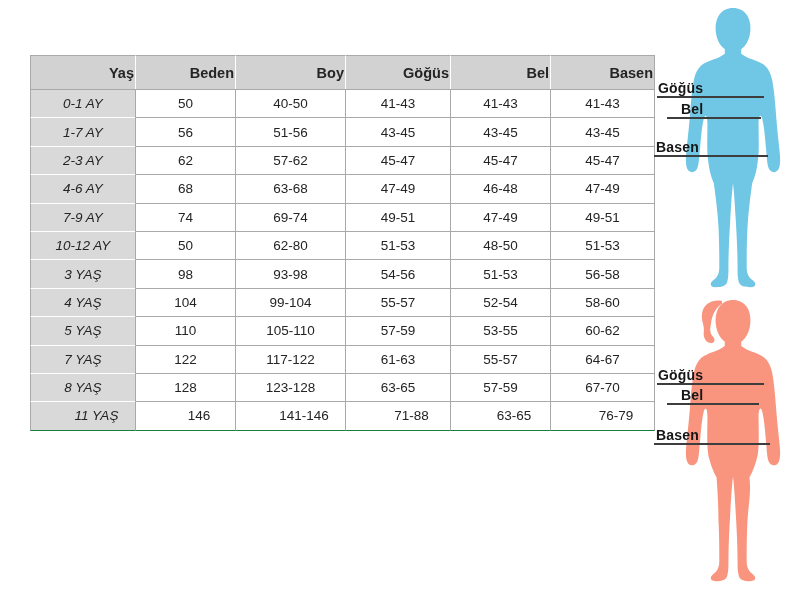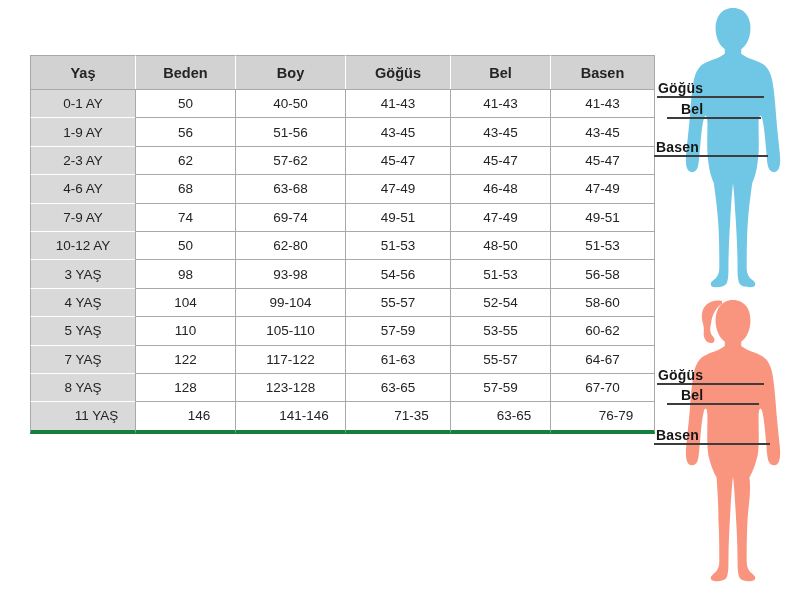--- a/index.html
+++ b/index.html
@@ -8,28 +8,28 @@
 
   
   table.size-table{position:absolute;left:30px;top:55px;width:625px;
       border-collapse:separate;border-spacing:0;table-layout:fixed;}
   .size-table th,.size-table td{
       border-top:1px solid #a9a9a9;border-left:1px solid #a9a9a9;
       text-align:center;vertical-align:middle;color:#242424;
       white-space:nowrap;overflow:hidden;}
   .size-table th{
       background:#d2d2d2;height:31px;font-size:14.5px;font-weight:bold;
-      border-left-color:#ffffff;}
+      border-left-color:#ffffff;text-align:right;}
   .size-table th:first-child{border-left-color:#a9a9a9;}
   .size-table th:last-child{border-right:1px solid #a9a9a9;}
   .size-table td{background:#ffffff;height:25.4px;font-size:13.5px;}
-  .size-table td.age{background:#d9d9d9;border-top-color:#ffffff;}
+  .size-table td.age{background:#d9d9d9;border-top-color:#ffffff;font-style:italic;}
   .size-table tbody tr:first-child td.age{border-top-color:#a9a9a9;}
   .size-table td:last-child{border-right:1px solid #a9a9a9;}
-  .size-table tbody tr:last-child td{border-bottom:4px solid #15803d;padding-left:28px;}
+  .size-table tbody tr:last-child td{border-bottom:1px solid #15803d;padding-left:28px;}
 
   
   .figure-panel{position:absolute;left:650px;top:0;width:150px;height:593px;}
   .figure-svg{position:absolute;}
   .svg-boy{left:10px;top:6px;width:146px;height:286px;}
   .svg-girl{left:10px;top:298px;width:146px;height:288px;}
 
   .measure{position:absolute;z-index:5;}
   .mlabel{display:block;font-size:14px;font-weight:bold;color:#161616;
           line-height:14px;letter-spacing:.2px;}
@@ -69,21 +69,21 @@
     <tbody>
         <tr>
           <td class="age">0-1 AY</td>
           <td>50</td>
           <td>40-50</td>
           <td>41-43</td>
           <td>41-43</td>
           <td>41-43</td>
         </tr>
         <tr>
-          <td class="age">1-9 AY</td>
+          <td class="age">1-7 AY</td>
           <td>56</td>
           <td>51-56</td>
           <td>43-45</td>
           <td>43-45</td>
           <td>43-45</td>
         </tr>
         <tr>
           <td class="age">2-3 AY</td>
           <td>62</td>
           <td>57-62</td>
@@ -152,21 +152,21 @@
           <td>128</td>
           <td>123-128</td>
           <td>63-65</td>
           <td>57-59</td>
           <td>67-70</td>
         </tr>
         <tr>
           <td class="age">11 YAŞ</td>
           <td>146</td>
           <td>141-146</td>
-          <td>71-35</td>
+          <td>71-88</td>
           <td>63-65</td>
           <td>76-79</td>
         </tr>
       </tbody>
   </table>
 
   <div class="figure-panel">
 
     <svg class="figure-svg svg-boy" viewBox="0 0 160 300" preserveAspectRatio="none">
       <path d="M80,2 C93,2 100,12 99,26 C98,38 91,48 80,48 C69,48 62,38 61,26 C60,12 67,2 80,2 Z" fill="#6fc6e5"></path>

